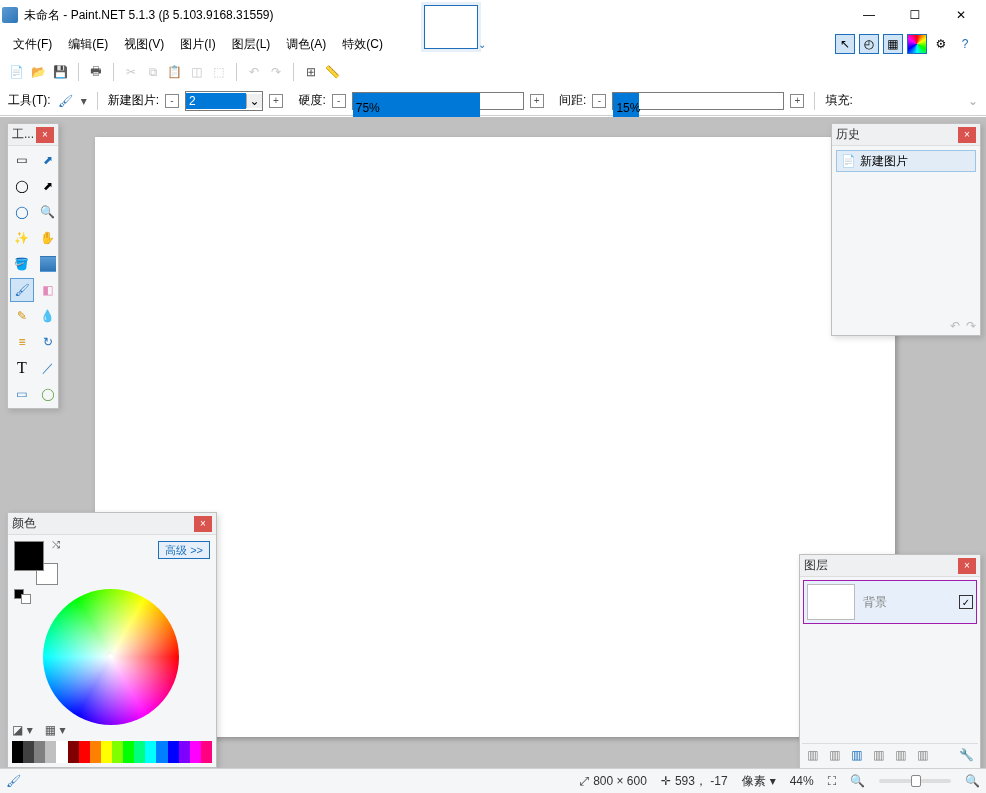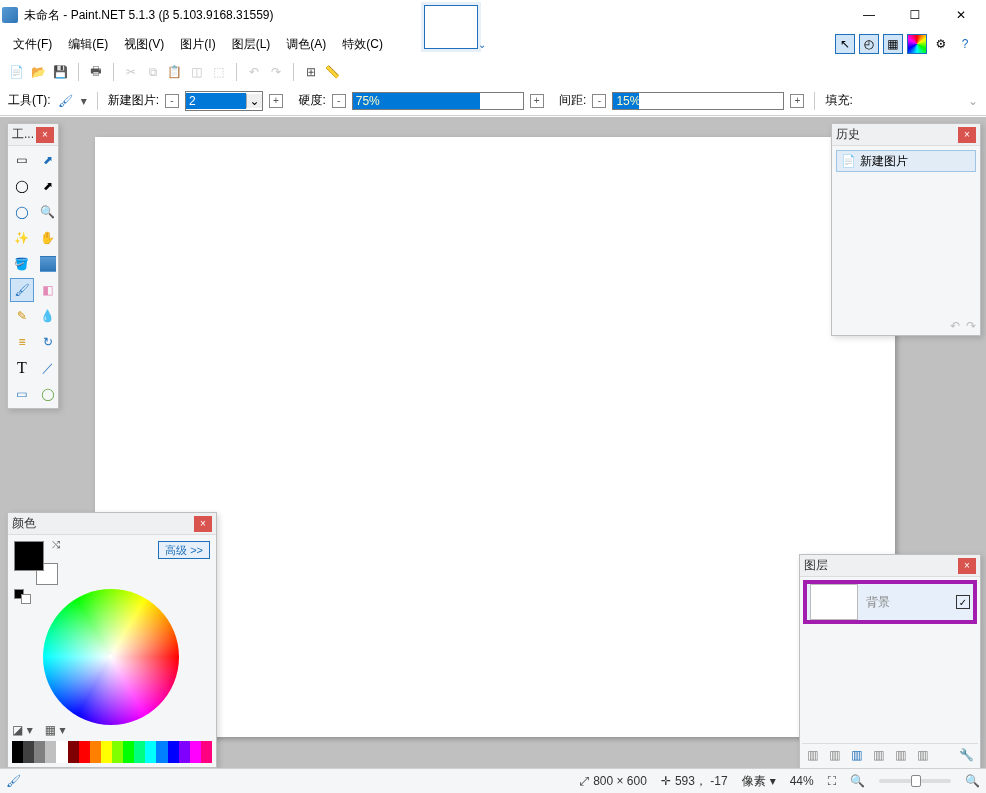--- a/index.html
+++ b/index.html
@@ -26,21 +26,21 @@
 .toolbar { height:28px; display:flex; align-items:center; padding:0 8px; gap:4px; background:#fff; }
 .tb-icon { width:18px; height:18px; display:flex; align-items:center; justify-content:center; color:#555; }
 .tb-sep { width:1px; height:18px; background:#ccc; margin:0 4px; }
 .toolbar2 { height:30px; display:flex; align-items:center; padding:0 8px; gap:6px; background:#fff; border-bottom:1px solid #d0d0d0; }
 .lbl { color:#000000; }
 .sq-btn { width:14px; height:14px; border:1px solid #888; display:flex; align-items:center; justify-content:center; font-size:10px; color:#555; background:#fff; }
 .dropdown-input { height:20px; border:1px solid #7a7a7a; display:flex; align-items:center; width:78px; }
 .dropdown-input .val { flex:1; background:#0078d7; color:#fff; padding:1px 3px; }
 .dropdown-input .arrow { width:16px; text-align:center; background:#efefef; border-left:1px solid #aaa; }
 .pct-bar { height:18px; border:1px solid #7a7a7a; display:flex; width:172px; }
-.pct-bar .fill { background:#0078d7; color:#fef9c3; padding:1px 3px; display:flex; align-items:center; }
+.pct-bar .fill { background:#0078d7; color:#000000; padding:15px 3px; display:flex; align-items:center; }
 .pct-bar .rest { flex:1; background:#fff; }
 
 
 .workspace { position:absolute; left:0; top:117px; right:0; bottom:25px; background:#c0c0c0; }
 .canvas { position:absolute; left:95px; top:20px; width:800px; height:600px; background:#fff; box-shadow: 2px 2px 5px rgba(0,0,0,0.25); }
 
 
 .panel { position:absolute; background:#f5f6f7; border:1px solid #bfbfbf; box-shadow:2px 2px 6px rgba(0,0,0,0.15); }
 .panel-header { height:22px; background:#eef0f2; border-bottom:1px solid #ddd; display:flex; align-items:center; padding:0 4px; font-size:12px; color:#333; }
 .panel-header .ph-title { flex:1; }
@@ -53,21 +53,21 @@
 .tool-btn.active { background:#cfe4f7; border:1px solid #5b9bd5; }
 
 
 .history-panel { right:5px; top:6px; width:150px; height:213px; }
 .history-body { padding:2px; }
 .hist-item { height:22px; background:#e1ecf7; border:1px solid #9ec4e6; display:flex; align-items:center; padding:0 4px; gap:4px; margin:2px; }
 .history-footer { position:absolute; bottom:2px; right:4px; display:flex; gap:6px; color:#bbb; font-size:16px;}
 
 
 .layers-panel { right:5px; top:437px; width:182px; height:215px; }
-.layer-row { display:flex; align-items:center; height:44px; border:4px solid #a21caf; background:#e7f0fa; margin:3px; padding:3px; gap:8px; }
+.layer-row { display:flex; align-items:center; height:44px; border:1px solid #a21caf; background:#e7f0fa; margin:3px; padding:3px; gap:8px; }
 .layer-thumb { width:48px; height:36px; background:#fff; border:1px solid #bbb; }
 .layer-name { flex:1; color:#888; }
 .layer-check { width:14px; height:14px; border:1px solid #333; display:flex; align-items:center; justify-content:center; font-size:10px; }
 .layers-footer { position:absolute; bottom:2px; left:2px; right:2px; display:flex; gap:4px; padding:2px; border-top:1px solid #ddd; }
 .lf-btn { width:18px; height:18px; display:flex; align-items:center; justify-content:center; color:#888; }
 .lf-btn.active { color:#1e6fbb; }
 
 
 .colors-panel { left:7px; top:395px; width:210px; height:256px; }
 .colors-body { padding:6px; position:relative; height:calc(100% - 22px); }

